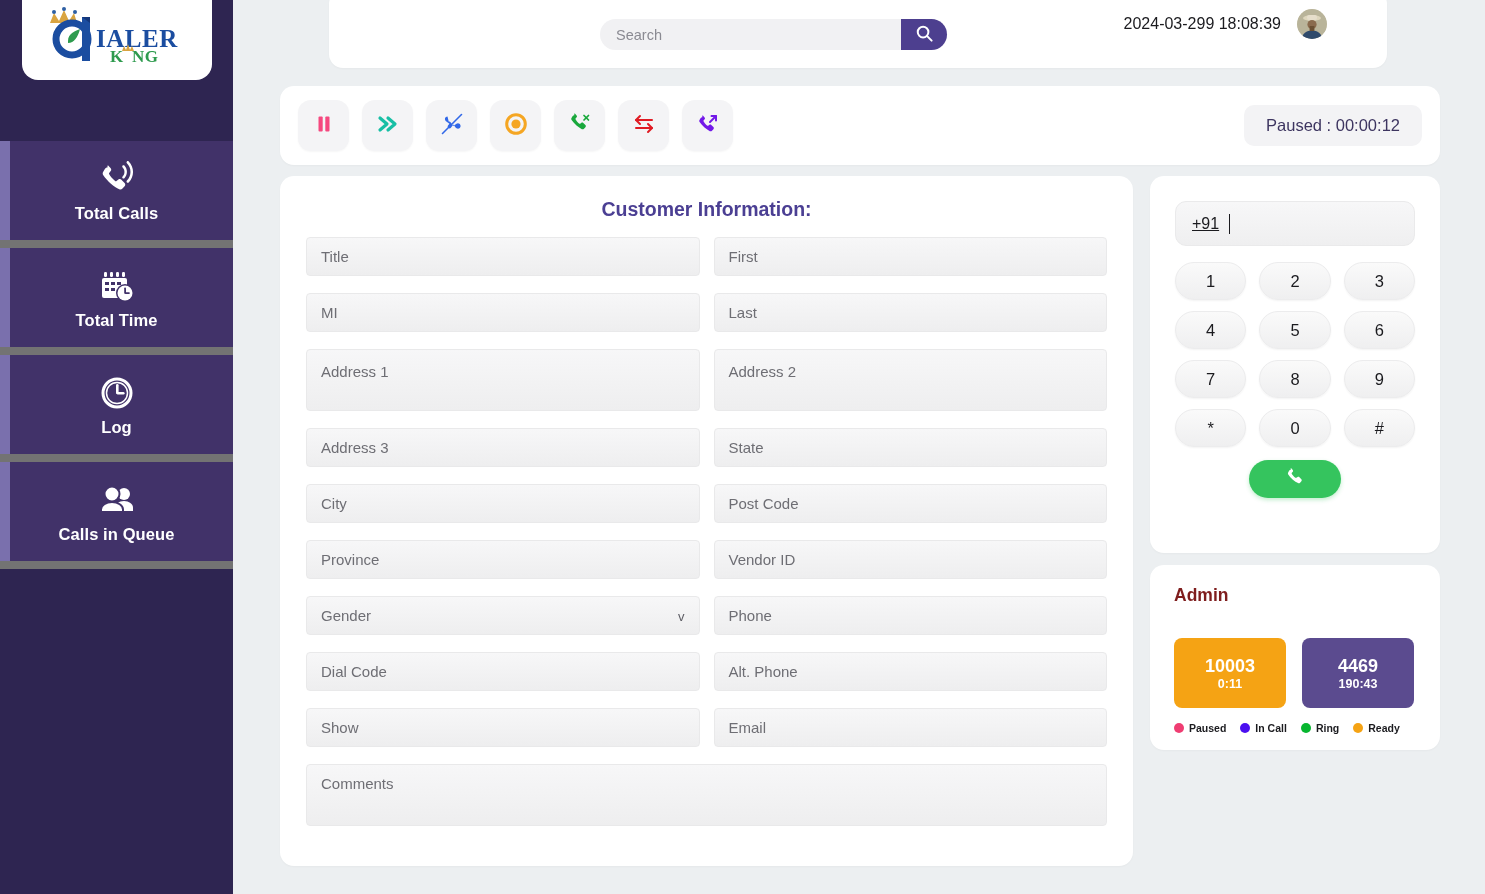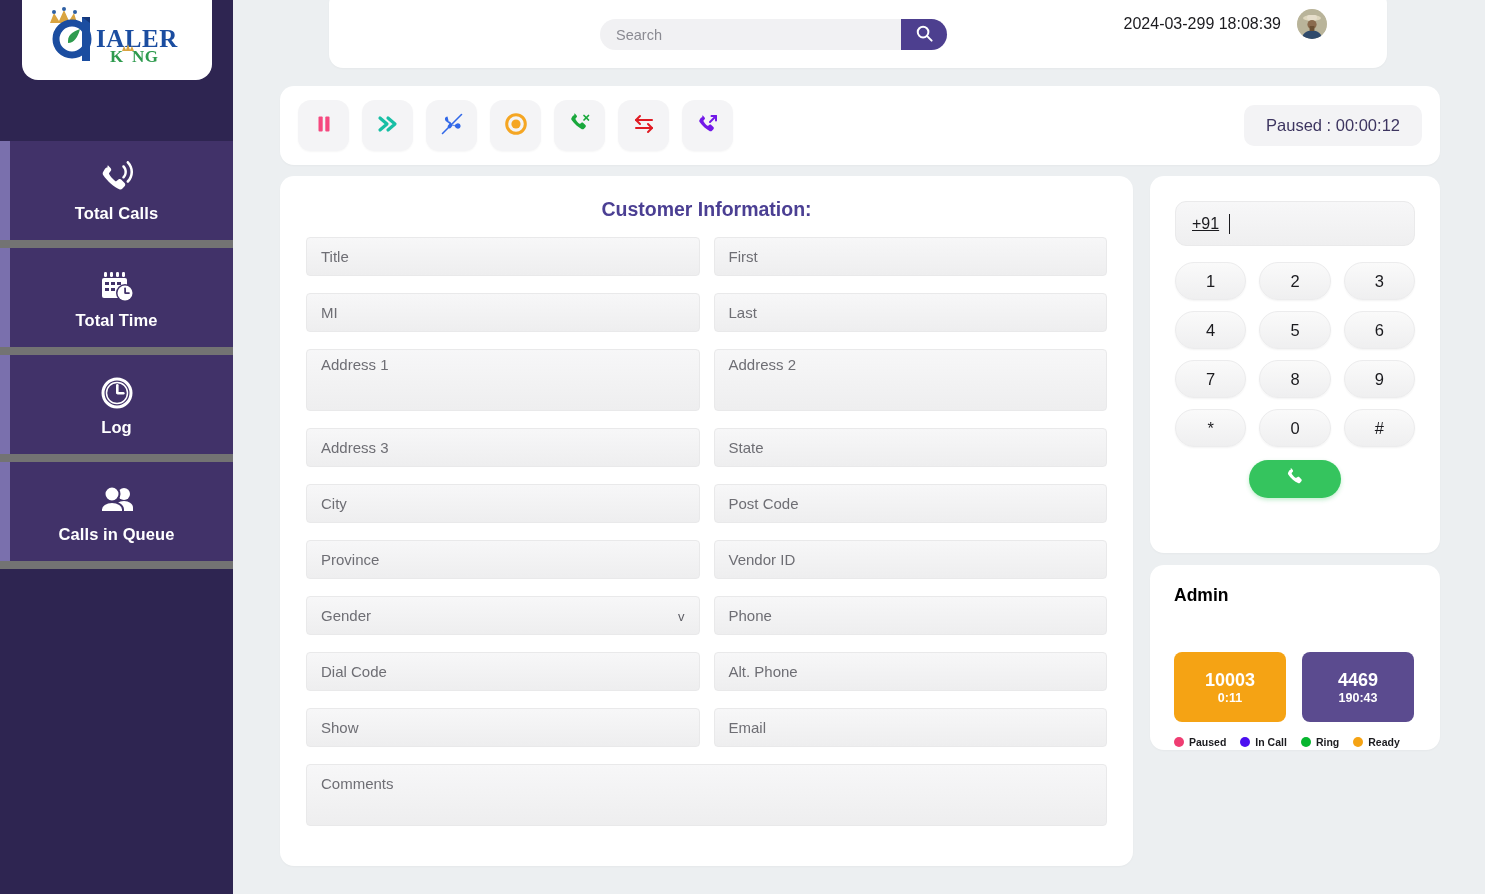--- a/index.html
+++ b/index.html
@@ -143,21 +143,21 @@
     background: linear-gradient(180deg,#f7f7f8 0%, #eeeeef 100%);
     border: 1px solid #e9e9ea;
     border-radius: 4px;
     height: 39px;
     margin-bottom: 17px;
     display: flex; align-items: center;
     padding: 0 14px;
     position: relative;
     cursor: text;
   }
-  .field.tall { height: 62px; align-items: flex-start; padding-top: 5px; }
+  .field.tall { height: 62px; align-items: flex-start; padding-top: 12px; }
   .field.comments { height: 62px; align-items: flex-start; padding-top: 9px; }
   .field-label { font-size: 15px; color: #6e6e74; line-height: 1.3; }
   .chevron {
     position: absolute; right: 14px; top: 50%;
     transform: translateY(-50%);
     font-size: 13px; color: #5f5f66;
   }
   .full-row { grid-column: 1 / -1; }
 
   
@@ -207,22 +207,22 @@
 
   
   .admin-card {
     position: absolute; left: 917px; top: 565px;
     width: 290px; height: 185px;
     background: #ffffff; border-radius: 14px;
     padding: 20px 24px;
     box-shadow: 0 1px 2px rgba(0,0,0,.03);
   }
   .admin-title {
-    color: #000000; font-size: 17.5px; font-weight: bold;
-    margin-bottom: 18px;
+    color: #7f1d1d; font-size: 17.5px; font-weight: bold;
+    margin-bottom: 4px;
   }
   .agents { display: flex; gap: 16px; margin-bottom: 14px; }
   .agent {
     width: 112px; height: 70px;
     border-radius: 8px;
     display: flex; flex-direction: column;
     align-items: center; justify-content: center;
     color: #ffffff; cursor: pointer; margin-top: 28px;
   }
   .agent-id { font-size: 18px; font-weight: bold; line-height: 1.25; }

